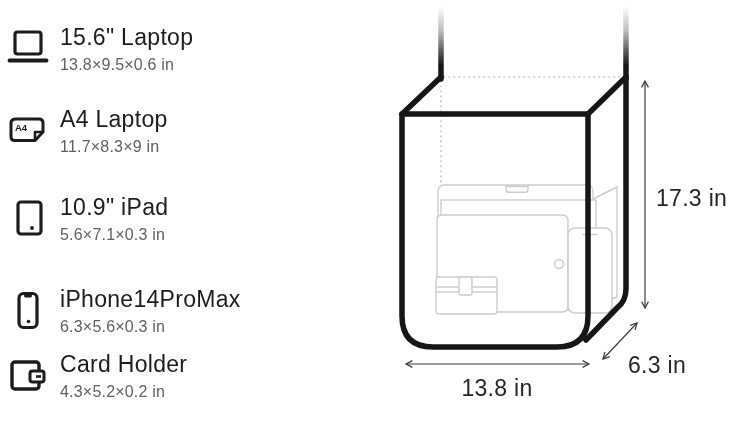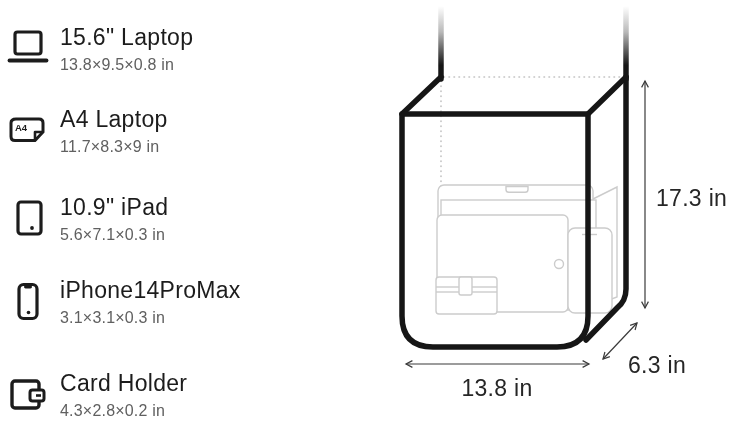--- a/index.html
+++ b/index.html
@@ -5,21 +5,21 @@
   html,body{margin:0;padding:0;}
   body{
     width:750px;height:426px;background:#ffffff;overflow:hidden;
     font-family:"Liberation Sans","DejaVu Sans",sans-serif;
     -webkit-font-smoothing:antialiased;
   }
   .stage{position:relative;width:750px;height:426px;background:#ffffff;}
 
   
   .fit-row{position:absolute;left:6px;display:flex;align-items:center;height:62px;}
-  .row-1{top:18px;} .row-2{top:100px;} .row-3{top:188px;} .row-4{top:271px;} .row-5{top:364px;}
+  .row-1{top:18px;} .row-2{top:100px;} .row-3{top:188px;} .row-4{top:280px;} .row-5{top:345px;}
   .fit-icon{width:50px;flex:none;display:flex;align-items:center;justify-content:flex-start;}
   .fit-text{margin-left:4px;}
   .fit-name{font-size:23px;line-height:26px;color:#1c1c1c;letter-spacing:0.3px;}
   .fit-dims{font-size:16px;line-height:19px;color:#606060;margin-top:5px;letter-spacing:0.2px;}
 
   
   .diagram{position:absolute;left:0;top:0;width:750px;height:426px;}
   .diagram text{font-family:"Liberation Sans","DejaVu Sans",sans-serif;}
   .dim-label{font-size:23px;fill:#262626;letter-spacing:0.3px;}
 </style>
@@ -30,21 +30,21 @@
 
   <div class="fit-row row-1">
     <div class="fit-icon">
       <svg width="44" height="40" viewBox="0 0 44 40">
         <rect x="9" y="3" width="26" height="22" rx="2.5" fill="none" stroke="#1c1c1c" stroke-width="3.2"></rect>
         <line x1="3.5" y1="31.5" x2="40.5" y2="31.5" stroke="#1c1c1c" stroke-width="3.8" stroke-linecap="round"></line>
       </svg>
     </div>
     <div class="fit-text">
       <div class="fit-name">15.6" Laptop</div>
-      <div class="fit-dims">13.8×9.5×0.8 in</div>
+      <div class="fit-dims">13.8×9.5×0.6 in</div>
     </div>
   </div>
 
   <div class="fit-row row-2">
     <div class="fit-icon">
       <svg width="44" height="40" viewBox="0 0 44 40">
         <path d="M10,8 H33 Q37,8 37,12 V21 L29,29.5 H9 Q5,29.5 5,25.5 V12 Q5,8 10,8 Z" fill="none" stroke="#1c1c1c" stroke-width="3"></path>
         <path d="M37,21 L29,21 L29,29.5" fill="none" stroke="#1c1c1c" stroke-width="2.6" stroke-linejoin="round"></path>
         <text x="9" y="19.5" font-size="9.5" font-weight="700" fill="#1c1c1c">A4</text>
       </svg>
@@ -71,35 +71,35 @@
   <div class="fit-row row-4">
     <div class="fit-icon">
       <svg width="44" height="40" viewBox="0 0 44 40">
         <rect x="13" y="2.5" width="18" height="34" rx="4.5" fill="none" stroke="#1c1c1c" stroke-width="3.2"></rect>
         <rect x="18" y="3.2" width="8" height="3.2" rx="1.6" fill="#1c1c1c"></rect>
         <circle cx="22.5" cy="30.5" r="1.8" fill="#1c1c1c"></circle>
       </svg>
     </div>
     <div class="fit-text">
       <div class="fit-name">iPhone14ProMax</div>
-      <div class="fit-dims">3.1×3.1×0.3 in</div>
+      <div class="fit-dims">6.3×5.6×0.3 in</div>
     </div>
   </div>
 
   <div class="fit-row row-5">
     <div class="fit-icon">
       <svg width="44" height="40" viewBox="0 0 44 40">
         <rect x="6" y="6" width="27" height="27" rx="3" fill="none" stroke="#1c1c1c" stroke-width="3.4"></rect>
         <rect x="24" y="15" width="14" height="11" rx="2.5" fill="#ffffff" stroke="#1c1c1c" stroke-width="3"></rect>
         <line x1="30" y1="20.5" x2="35" y2="20.5" stroke="#1c1c1c" stroke-width="2.6"></line>
       </svg>
     </div>
     <div class="fit-text">
       <div class="fit-name">Card Holder</div>
-      <div class="fit-dims">4.3×2.8×0.2 in</div>
+      <div class="fit-dims">4.3×5.2×0.2 in</div>
     </div>
   </div>
 
   <svg class="diagram" viewBox="0 0 750 426">
     <defs>
       <linearGradient id="strapFade" gradientUnits="userSpaceOnUse" x1="0" y1="6" x2="0" y2="80">
         <stop offset="0" stop-color="#161616" stop-opacity="0"></stop>
         <stop offset="0.35" stop-color="#161616" stop-opacity="0.3"></stop>
         <stop offset="0.8" stop-color="#161616" stop-opacity="1"></stop>
         <stop offset="1" stop-color="#161616" stop-opacity="1"></stop>

